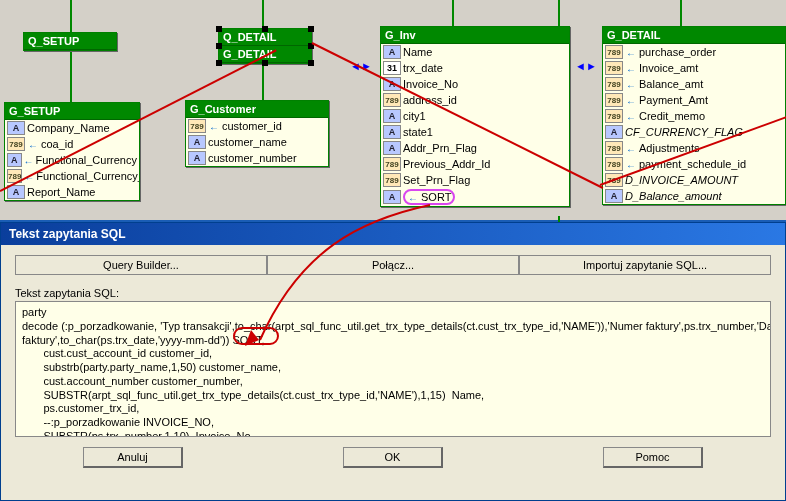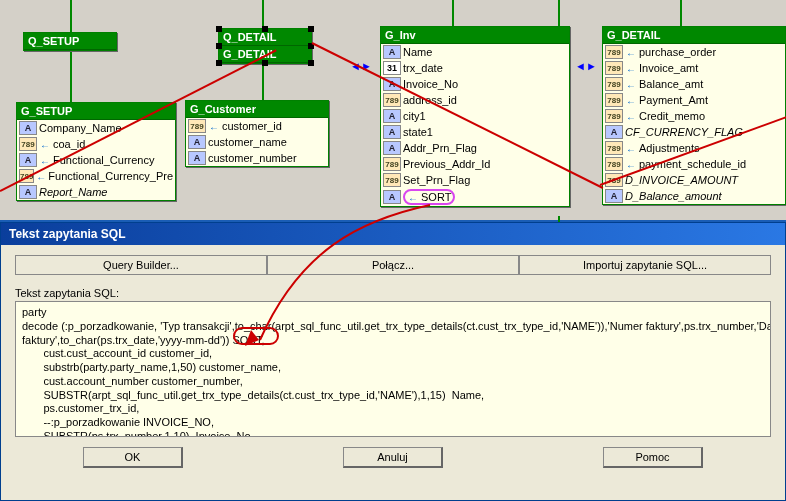--- a/index.html
+++ b/index.html
@@ -57,21 +57,21 @@
     <div class="handle" style="left:-3px;bottom:-3px;"></div>
     <div class="handle" style="right:-3px;bottom:-3px;"></div>
     <div class="handle" style="left:calc(50% - 3px);top:-3px;"></div>
     <div class="handle" style="left:calc(50% - 3px);bottom:-3px;"></div>
     <div class="handle" style="left:-3px;top:calc(50% - 3px);"></div>
     <div class="handle" style="right:-3px;top:calc(50% - 3px);"></div>
     <div class="group-header">Q_DETAIL</div>
     <div class="group-header">G_DETAIL</div>
   </div>
 
-  <div class="group-box" style="left:16px;top:102px;width:160px;">
+  <div class="group-box" style="left:4px;top:102px;width:136px;">
     <div class="group-header">G_SETUP</div>
     <div class="group-rows" id="rows-g_setup">
         <div class="group-row">
           <span class="badge A">A</span>
           <span>Company_Name</span>
         </div>
         <div class="group-row">
           <span class="badge N">789</span>
           <span class="arrow">←</span>
           <span>coa_id</span>
@@ -81,21 +81,21 @@
           <span class="arrow">←</span>
           <span>Functional_Currency</span>
         </div>
         <div class="group-row">
           <span class="badge N">789</span>
           <span class="arrow">←</span>
           <span>Functional_Currency_Pre</span>
         </div>
         <div class="group-row">
           <span class="badge A">A</span>
-          <span style="font-style: italic;">Report_Name</span>
+          <span style="">Report_Name</span>
         </div>
       </div>
   </div>
 
   <div class="group-box" style="left:185px;top:100px;width:144px;">
     <div class="group-header">G_Customer</div>
     <div class="group-rows" id="rows-g_customer">
         <div class="group-row">
           <span class="badge N">789</span>
           <span class="arrow">←</span>
@@ -239,20 +239,20 @@
 <span>decode (:p_porzadkowanie, 'Typ transakcji',to_char(arpt_sql_func_util.get_trx_type_details(ct.cust_trx_type_id,'NAME')),'Numer faktury',ps.trx_number,'Data</span>
 <span>faktury',to_char(ps.trx_date,'yyyy-mm-dd'))</span> <span>SORT,</span>
 <span>       cust.cust_account_id customer_id,</span>
 <span>       substrb(party.party_name,1,50) customer_name,</span>
 <span>       cust.account_number customer_number,</span>
 <span>       SUBSTR(arpt_sql_func_util.get_trx_type_details(ct.cust_trx_type_id,'NAME'),1,15)  Name,</span>
 <span>       ps.customer_trx_id,</span>
 <span>       --:p_porzadkowanie INVOICE_NO,</span>
 <span>       SUBSTR(ps.trx_number,1,10)  Invoice_No,</span></div>
     <div class="footer-btns">
+      <div class="btn">Anuluj</div>
       <div class="btn">OK</div>
-      <div class="btn">Anuluj</div>
       <div class="btn">Pomoc</div>
     </div>
   </div>
 
   <div class="sql-highlight" style="left:232px;top:104px;width:46px;height:18px;"></div>
 </div>
 
 </body></html>

